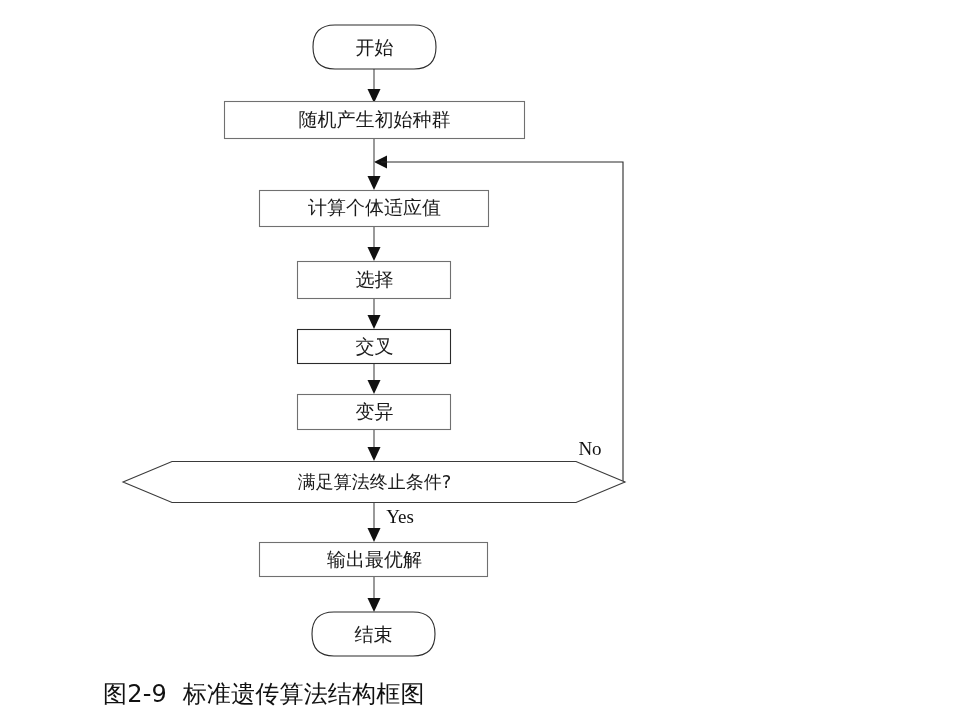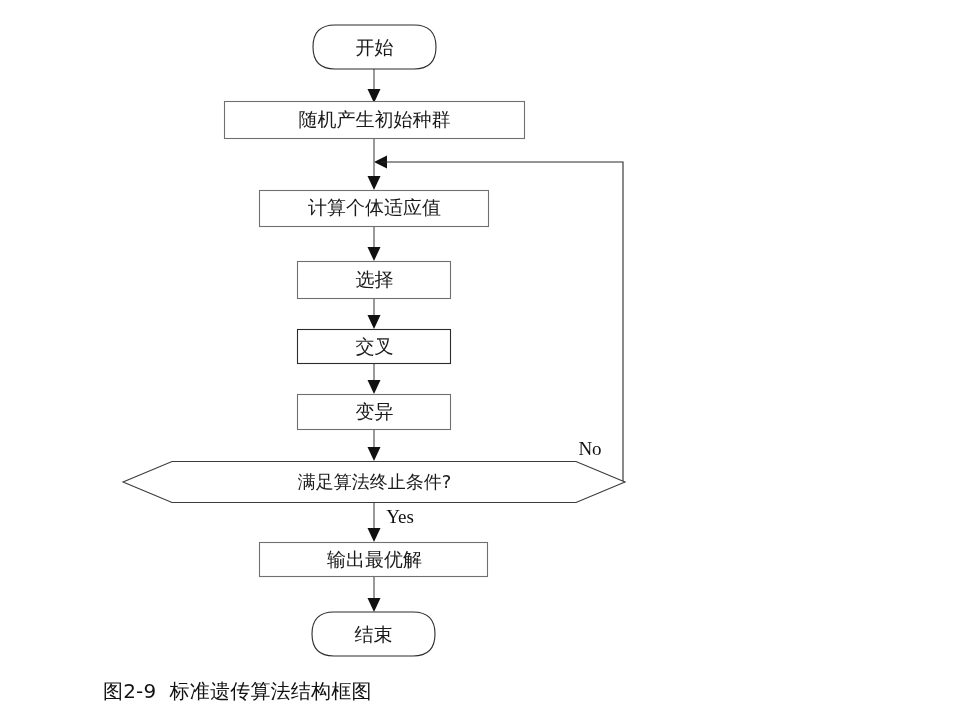--- a/index.html
+++ b/index.html
@@ -75,21 +75,21 @@
     font-size: 19px;
     fill: #111111;
     text-anchor: middle;
     dominant-baseline: middle;
   }
   .caption-text {
     position: absolute;
     left: 103px;
     top: 678px;
     font-family: "DejaVu Sans", "Liberation Sans", sans-serif;
-    font-size: 20px;
+    font-size: 24px;
     color: #111111;
     white-space: pre;
     letter-spacing: 0.2px;
   }
 </style>
 </head>
 <body>
 
 <div id="flowchart-root">
 

